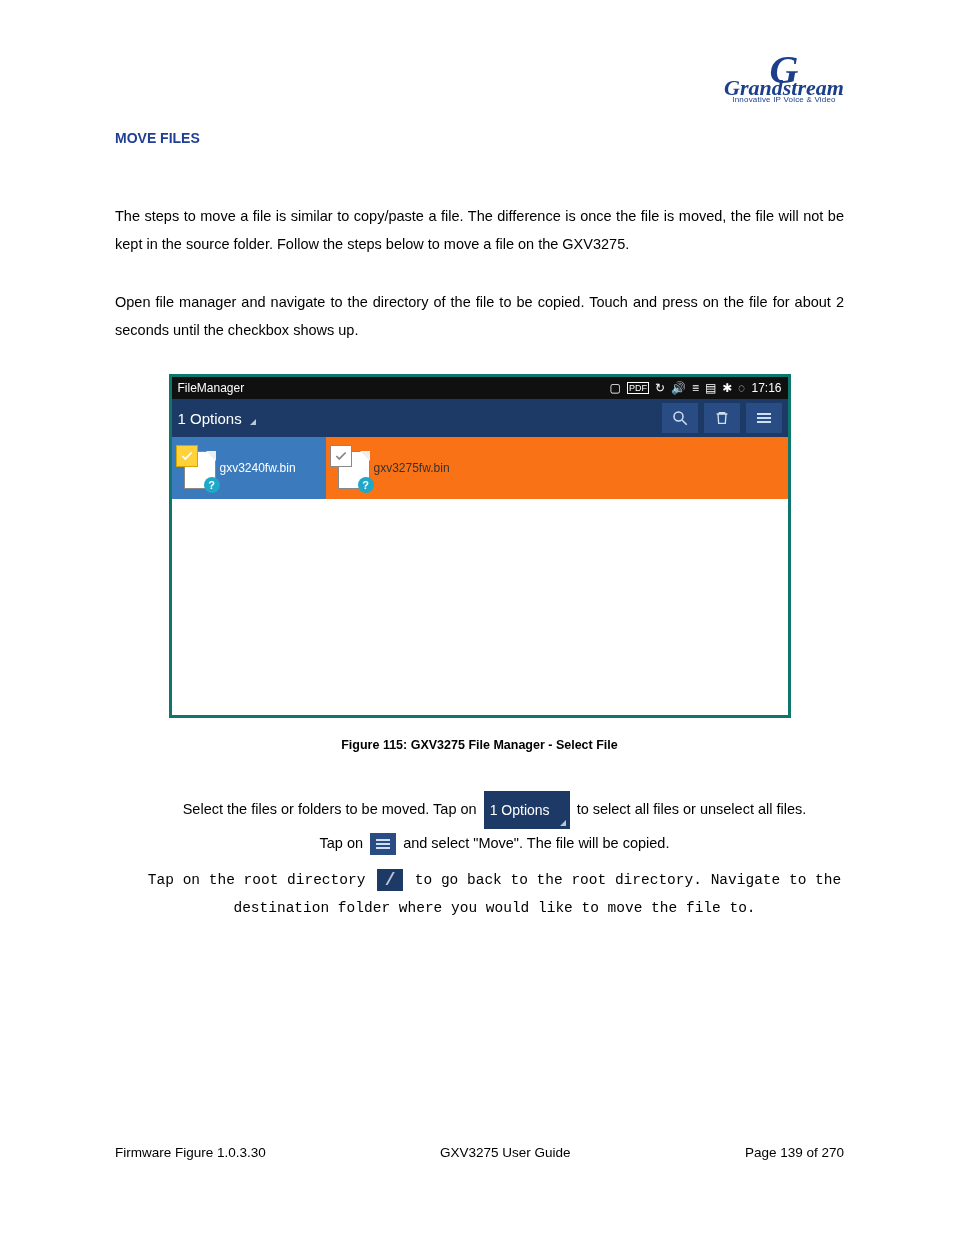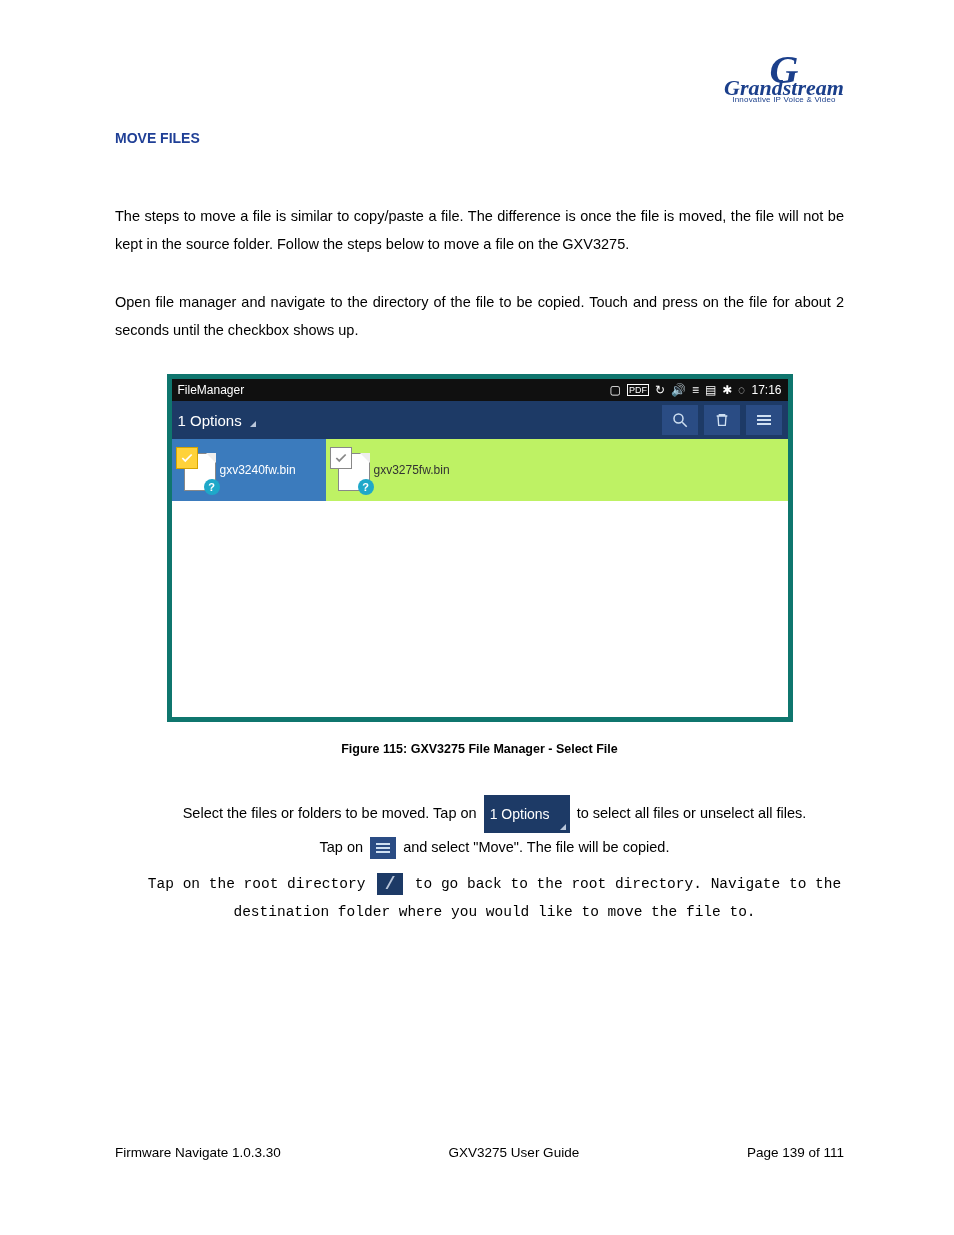--- a/index.html
+++ b/index.html
@@ -39,22 +39,22 @@
     line-height: 28px;
     text-align: justify;
   }
   .body-text p { margin: 0 0 30px 0; }
   .step { margin-left: 30px; margin-bottom: 20px;}
 
   
   .shot {
     width: 616px;
     margin: 18px auto 20px auto;
-    border: 5px solid #0f766e;
-    background: #bef264;
+    border: 3px solid #0f766e;
+    background: #f97316;
     font-family: Arial, sans-serif;
   }
   .statusbar {
     background: #101010;
     color: #fff;
     height: 22px;
     display: flex;
     align-items: center;
     font-size: 12px;
     padding: 0 6px;
@@ -288,18 +288,18 @@
 
   <div class="step-line" style="line-height:28px; margin-top:6px;font-family:Liberation Mono, monospace;">
     <span>Tap on the root directory</span>
     <span class="inline-chip">
       <span class="chip-root">/</span>
     </span>
     <span>to go back to the root directory. Navigate to the destination folder where you would like to move the file to.</span>
   </div>
 
   <div class="footer">
-    <span>Firmware Navigate 1.0.3.30</span>
+    <span>Firmware Figure 1.0.3.30</span>
     <span>GXV3275 User Guide</span>
-    <span>Page 139 of 111</span>
+    <span>Page 139 of 270</span>
   </div>
 
 </div>
 
 </body></html>

